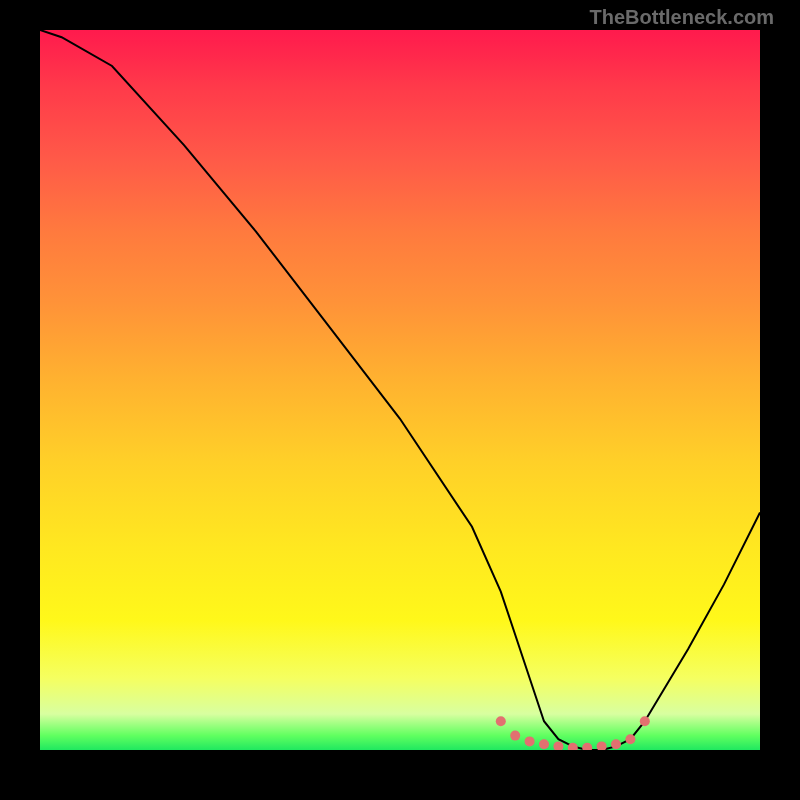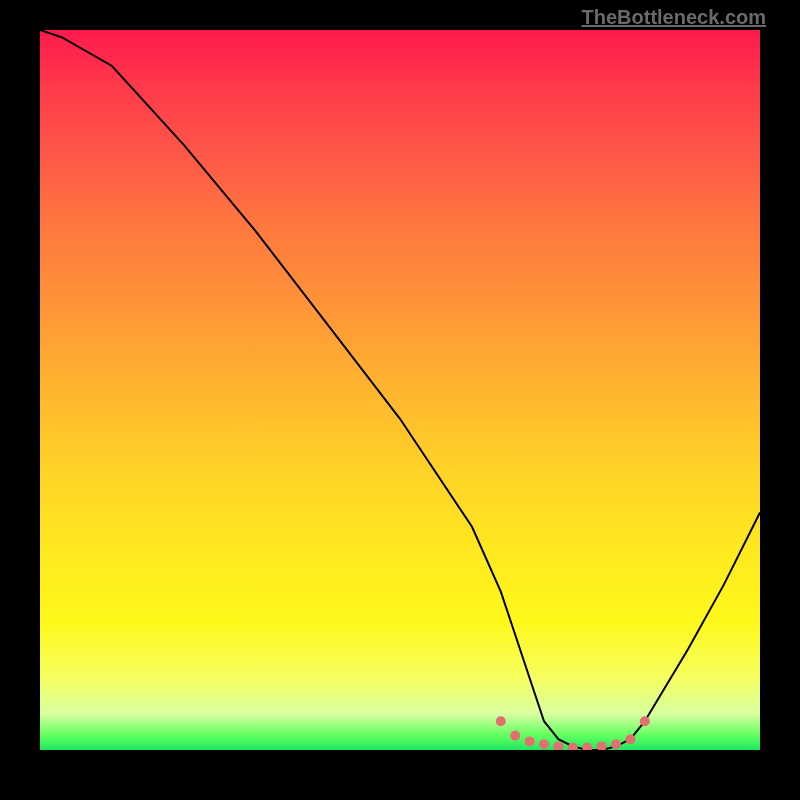--- a/index.html
+++ b/index.html
@@ -7,26 +7,25 @@
     padding: 0;
     width: 800px;
     height: 800px;
     background: #000;
     font-family: Arial, sans-serif;
     position: relative;
   }
   .watermark {
     position: absolute;
     top: 6px;
-    right: 34px;
+    right: 26px;
     color: #6a6a6a;
     font-size: 20px;
     font-weight: bold;
     z-index: 10;
-    text-decoration: underline;
   }
   .plot-area {
     position: absolute;
     left: 40px;
     top: 30px;
     width: 720px;
     height: 720px;
     background: linear-gradient(to bottom,
       #ff1a4d 0%,
       #ff3a4a 8%,

